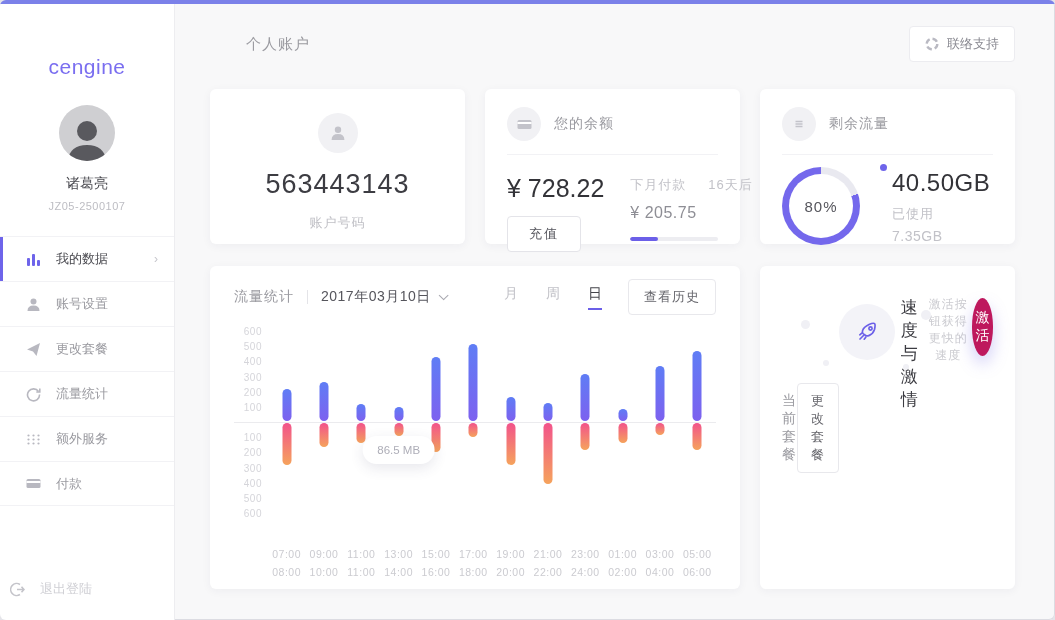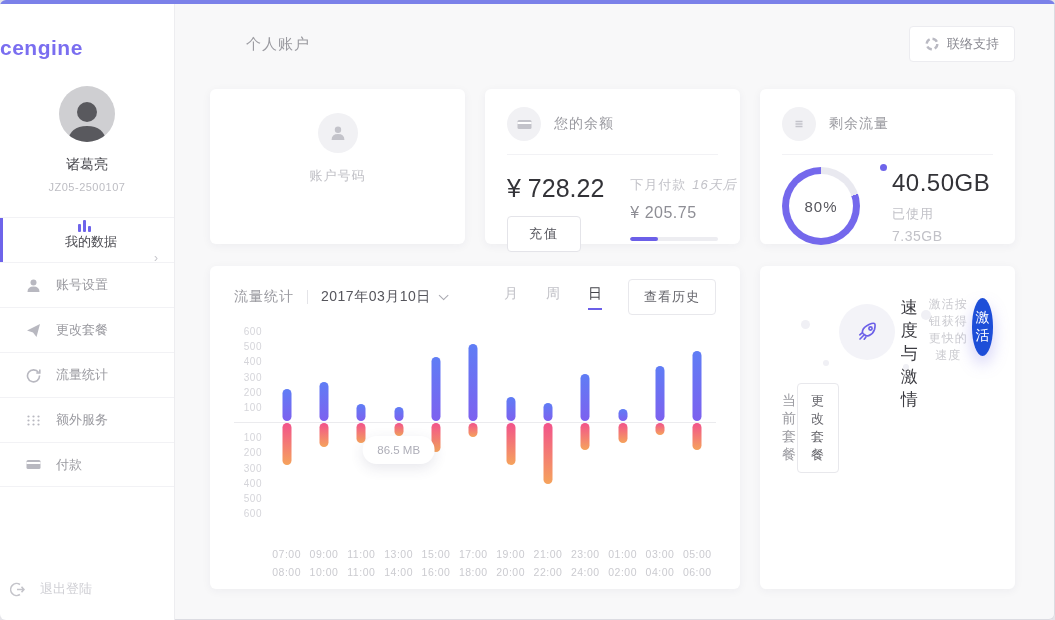--- a/index.html
+++ b/index.html
@@ -5,31 +5,31 @@
   * { margin:0; padding:0; box-sizing:border-box; }
   html,body { width:1055px; height:620px; }
   body { font-family:"Liberation Sans","DejaVu Sans",sans-serif; background:#e4e4e9; }
   .window { width:1055px; height:620px; background:#f8f8f9; border-radius:6px; overflow:hidden;
             box-shadow: inset 0 0 0 1px #dcdce2; display:flex; flex-direction:column; }
   .topbar { height:4px; background:#7b81e9; flex:none; }
   .app { flex:1; display:flex; min-height:0; }
 
   
   .sidebar { width:175px; background:#fff; border-right:1px solid #ededf0; position:relative; flex:none; }
-  .logo { margin-top:32px; font-size:21px; color:#7a6ef0; letter-spacing:.5px; font-weight:700; }
+  .logo { text-align:center; margin-top:51px; font-size:21px; color:#7a6ef0; letter-spacing:.5px; font-weight:400; }
   .avatar { width:56px; height:56px; border-radius:50%; background:#cfcfd2; margin:26px auto 0; overflow:hidden; position:relative; }
   .avatar svg { position:absolute; left:0; top:6px; }
   .user-name { text-align:center; margin-top:14px; font-size:14px; color:#4a4a50; }
   .user-id { text-align:center; margin-top:7px; font-size:11px; color:#bdbdc3; letter-spacing:.5px; }
   .menu { margin-top:24px; }
   .menu-item { height:45px; display:flex; align-items:center; padding:0 16px 0 24px; border-top:1px solid #f2f2f5;
                color:#9a9aa0; font-size:13px; cursor:pointer; position:relative; }
   .menu-item:last-child { border-bottom:1px solid #f2f2f5; }
   .menu-item .mi-icon { width:18px; height:18px; margin-right:14px; display:flex; align-items:center; justify-content:center; color:#b8b8c0; }
-  .menu-item.active { color:#4a4a50;flex-direction:column; }
+  .menu-item.active { color:#4a4a50; }
   .menu-item.active::before { content:""; position:absolute; left:0; top:0; bottom:0; width:3px; background:#6e64ea; }
   .menu-item.active .mi-icon { color:#6e64ea; }
   .menu-item .chev { margin-left:auto; color:#c6c6cc; font-size:12px; }
   .logout { position:absolute; left:8px; bottom:22px; display:flex; align-items:center; color:#cfcfd4; font-size:13px; cursor:pointer; }
   .logout .mi-icon { width:18px; height:18px; margin-right:14px; display:flex; align-items:center; justify-content:center; color:#c4c4ca; }
 
   
   .main { flex:1; padding:22px 40px 0 35px; min-width:0; }
   .main-header { display:flex; align-items:center; height:36px;margin-left:36px; }
   .page-title { font-size:15px; color:#9a9aa0; font-weight:400; letter-spacing:1px; }
@@ -51,21 +51,21 @@
   .card-head .icon-circle { width:34px; height:34px; }
   .card-title { font-size:14px; color:#9a9aa0; letter-spacing:1px; }
 
   
   .balance-body { display:flex; margin-top:15px; }
   .balance-amount { font-size:25px; color:#333338; font-weight:500; margin-top:4px; white-space:nowrap; }
   .recharge-btn { margin-top:13px; background:#fff; border:1px solid #e4e4e9; border-radius:4px; padding:8px 21px;
                   font-size:13px; color:#55555c; cursor:pointer; letter-spacing:2px; }
   .balance-right { margin-left:26px; min-width:0; flex:1; }
   .np-row1 { font-size:13px; color:#c2c2c8; letter-spacing:1px; margin-top:6px; white-space:nowrap; }
-  .np-row1 .np-due { margin-left:6px;font-style:italic; }
+  .np-row1 .np-due { margin-left:22px; }
   .np-amount { font-size:16px; color:#8e8e95; margin-top:10px; letter-spacing:.5px; }
   .np-progress { margin-top:15px; height:4px; border-radius:2px; background:#ededf1; overflow:hidden; }
   .np-progress .fill { height:100%; border-radius:2px; background:#6b5fe8; }
 
   
   .data-body { display:flex; align-items:center; margin-top:12px; }
   .donut { width:78px; height:78px; border-radius:50%; flex:none;
            background:conic-gradient(#e9e9f0 0deg 72deg, #7468ec 72deg 360deg);
            display:flex; align-items:center; justify-content:center; }
   .donut-hole { width:64px; height:64px; border-radius:50%; background:#fff; display:flex; align-items:center; justify-content:center;
@@ -117,21 +117,21 @@
   .deco-dot { position:absolute; border-radius:50%; background:#f0f0f5; }
   .dd1 { width:9px; height:9px; left:-38px; top:16px; }
   .dd2 { width:6px; height:6px; left:-16px; bottom:-6px; }
   .dd3 { width:10px; height:10px; right:-36px; top:6px; }
   .dd4 { width:6px; height:6px; right:-14px; bottom:-10px; }
   .plan-name { margin-top:14px; text-align:center; font-size:17px; color:#3c3c42; letter-spacing:1px; }
   .speeds { margin-top:19px; display:flex; justify-content:center; gap:34px; }
   .speed { display:flex; align-items:center; gap:8px; font-size:13.5px; color:#55555c; letter-spacing:.5px; }
   .speed .dl { color:#5b6af0; } .speed .ul { color:#f0704a; }
   .plan-hint { margin-top:14px; text-align:center; font-size:12px; color:#cbcbd0; letter-spacing:1px; }
-  .activate-btn { margin:16px auto 0; width:58px; height:58px; border-radius:50%; border:none; background:#1d4ed8; color:#fff;
+  .activate-btn { margin:16px auto 0; width:58px; height:58px; border-radius:50%; border:none; background:#be185d; color:#fff;
                   font-size:14px; letter-spacing:3px; cursor:pointer; box-shadow:0 8px 16px rgba(123,114,228,.35);
                   font-family:inherit; display:flex; align-items:center; justify-content:center; padding-left:3px; }
 </style>
 </head>
 <body>
 
 <div class="window">
   <div class="topbar"></div>
   <div class="app">
 
@@ -235,20 +235,21 @@
 
       <div class="cards-row">
 
         <div class="card account-card">
           <div class="icon-circle" style="margin-top:6px;">
             <svg width="16" height="16" viewBox="0 0 15 15">
                 <circle cx="7.5" cy="4.5" r="3" fill="currentColor"></circle>
                 <path d="M1.5 14 Q1.5 8.5 7.5 8.5 Q13.5 8.5 13.5 14 Z" fill="currentColor"></path>
               </svg>
           </div>
+          <div class="account-number">563443143</div>
           <div class="account-label">账户号码</div>
         </div>
 
         <div class="card balance-card">
           <div class="card-head">
             <div class="icon-circle">
               <svg width="15" height="15" viewBox="0 0 15 15">
                   <rect x="0.5" y="3" width="14" height="9" rx="1.5" fill="currentColor"></rect>
                   <rect x="0.5" y="5" width="14" height="2" fill="#fff"></rect>
                 </svg>

